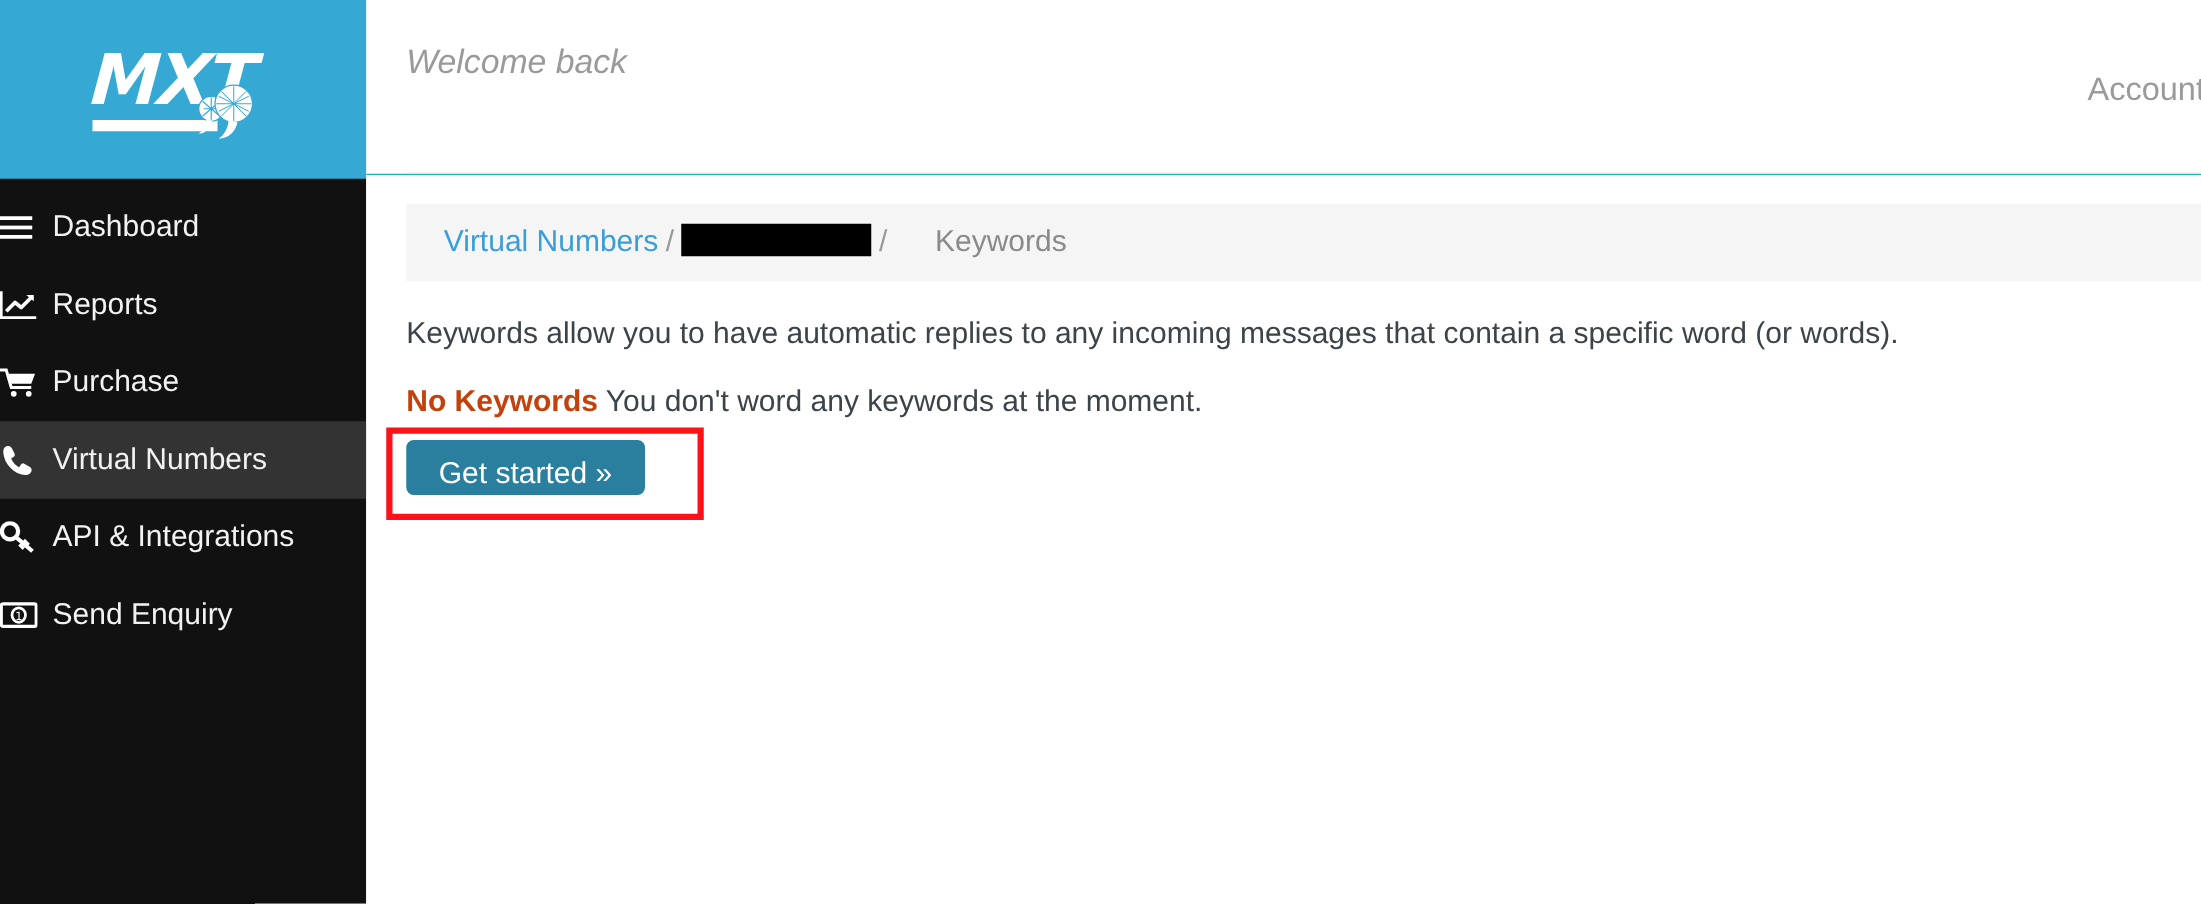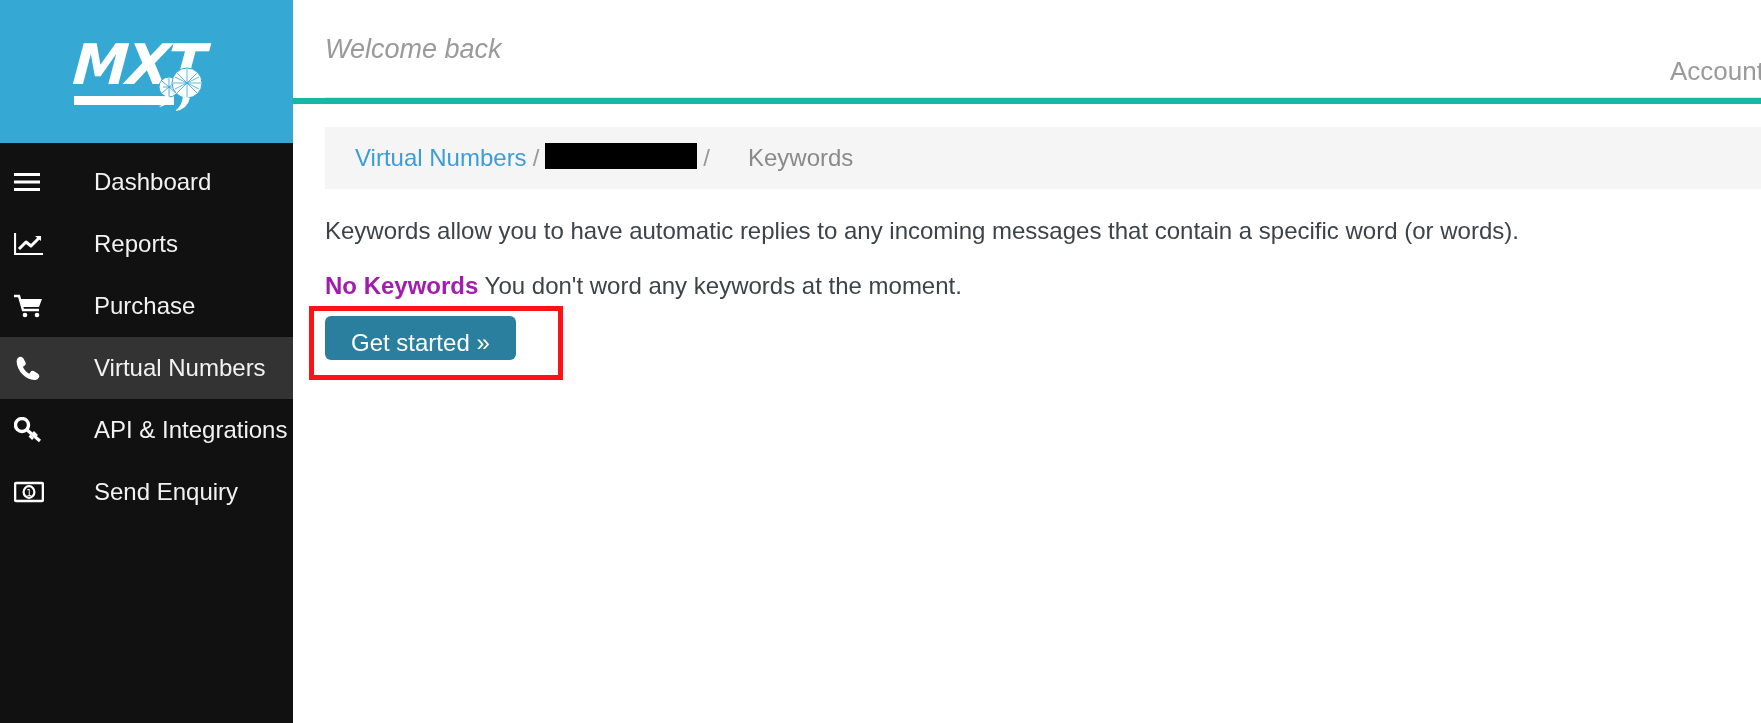--- a/index.html
+++ b/index.html
@@ -77,27 +77,25 @@
 
   .nav {
     flex: 1;
     padding-top: 8px;
   }
 
   .nav-item {
     display: flex;
     align-items: center;
     height: 62px;
-    padding-left: 14px;
     color: #f2f2f2;
     font-size: 24px;
     font-weight: 400;
     cursor: pointer;
     user-select: none;
-    gap: 38px;
   }
 
   .nav-item.active {
     background: #333333;
   }
 
   .nav-icon {
     width: 42px;
     min-width: 42px;
     display: flex;
@@ -111,23 +109,23 @@
   
   .main {
     flex: 1;
     height: 723px;
     position: relative;
     background: #ffffff;
     overflow: hidden;
   }
 
   .topbar {
-    height: 104px;
-    position: relative;
-    border-bottom: 6px solid #14b8a6;
+    height: 140px;
+    position: relative;
+    border-bottom: 1px solid #14b8a6;
     margin: 0 0 0 0;
   }
 
   .topbar-inner {
     position: relative;
     height: 100%;
     margin: 0 0 0 0;
   }
 
   .welcome {
@@ -203,21 +201,21 @@
     white-space: nowrap;
   }
 
   .para2 {
     margin: 27px 0 0 32px;
     font-size: 24px;
     color: #3c4349;
     white-space: nowrap;
   }
 
-  .para2 b { font-weight: 700; color: #a21caf; }
+  .para2 b { font-weight: 700; color: #c2410c; }
 
   .cta-wrap {
     position: relative;
     margin: 16px 0 0 32px;
     width: 258px;
     height: 74px;
   }
 
   .cta-highlight {
     position: absolute;

